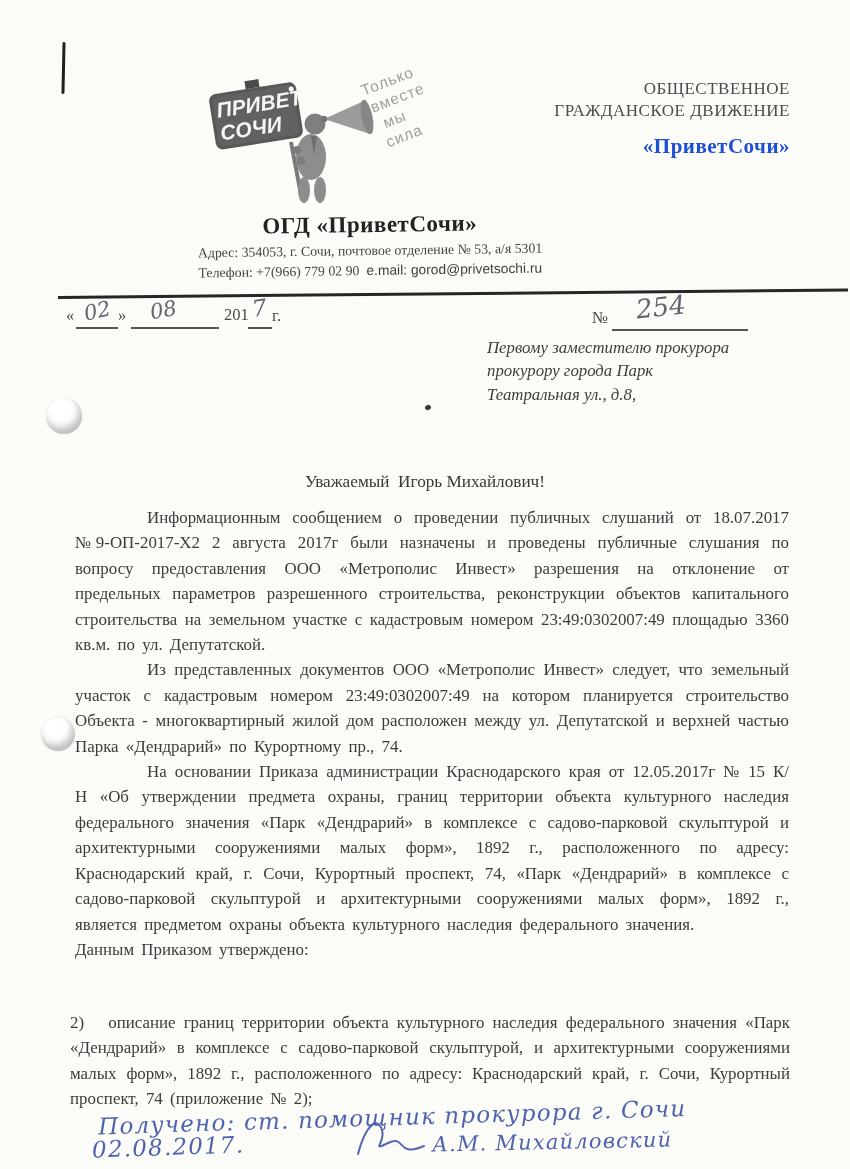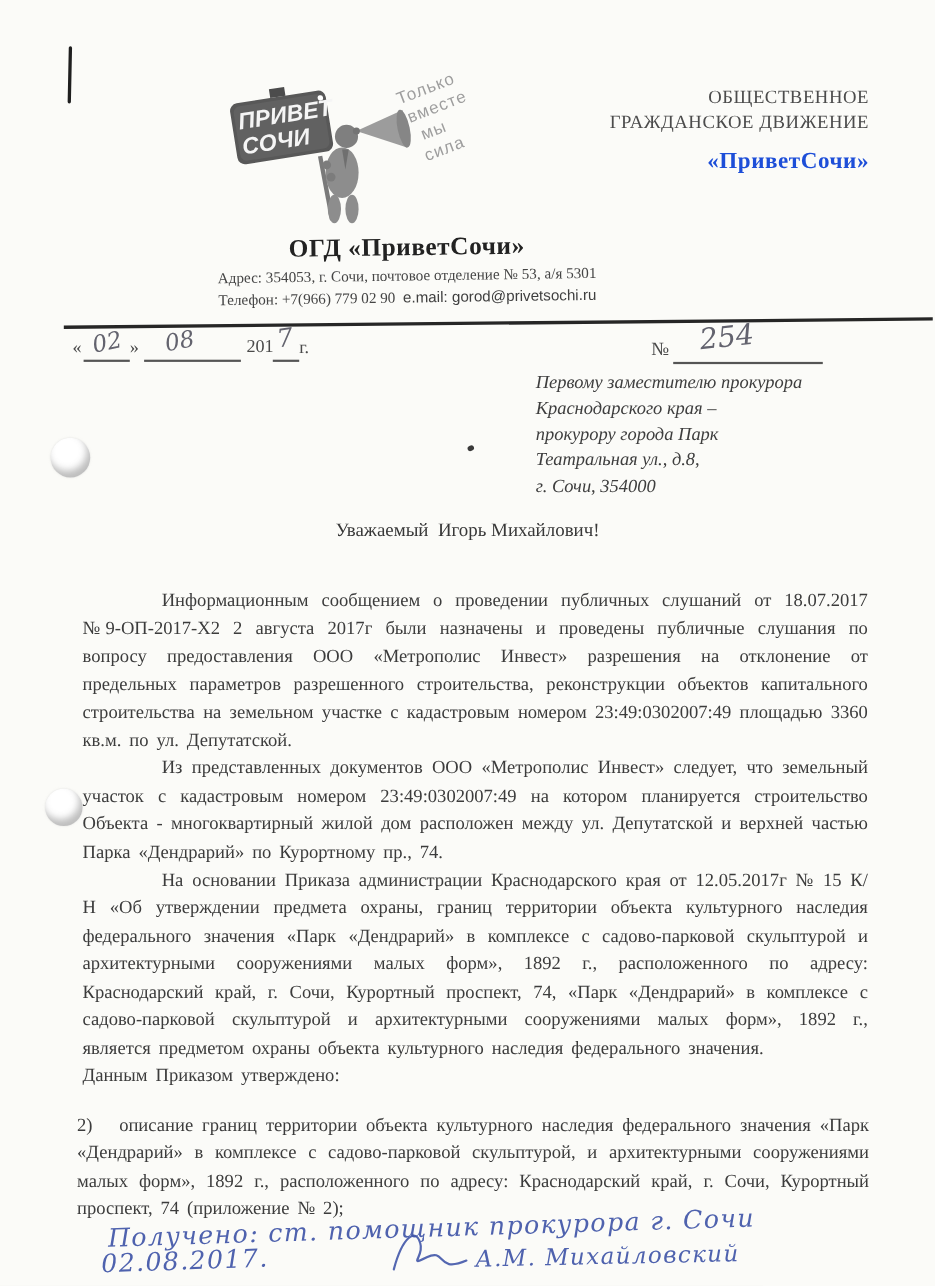--- a/index.html
+++ b/index.html
@@ -40,21 +40,21 @@
   .hand{position:absolute;font-family:"DejaVu Serif",serif;font-style:italic;color:#63636e;}
   .uline{position:absolute;height:1.6px;background:#555;}
   .hw{position:absolute;font-family:"DejaVu Serif",serif;font-style:italic;color:#4156a8;letter-spacing:1.2px;opacity:.92;}
 
   
   .recipient{position:absolute;left:487px;top:336px;width:310px;font-size:16.8px;line-height:23.4px;color:#3e3e3e;font-style:italic;}
 
   .salutation{position:absolute;left:60px;top:472px;width:730px;text-align:center;font-size:17.2px;color:#383838;white-space:pre-wrap;}
 
   
-  .body-main{position:absolute;left:75px;top:505px;width:714px;margin-top:28px;}
+  .body-main{position:absolute;left:75px;top:505px;width:714px;}
   .body-item{position:absolute;left:70px;top:1010px;width:720px;}
   .para{margin:0;font-size:16.9px;line-height:25.4px;color:#3c3c3c;text-align:justify;word-spacing:3px;text-indent:72px;}
   .para.noindent{text-indent:0;}
 
   
   .hw-received{left:98px;top:1104px;width:600px;font-size:23px;transform:rotate(-1.8deg);}
   .hw-date{left:92px;top:1134px;font-size:23px;transform:rotate(-2deg);}
   .hw-name{left:432px;top:1130px;font-size:21px;transform:rotate(-1.2deg);}
   .sig-svg{position:absolute;left:352px;top:1112px;}
 </style>
@@ -124,24 +124,22 @@
   <span class="printed" style="left:224px;top:305px;">201</span>
   <span class="hand" style="left:252px;top:295px;font-size:23px;transform:rotate(-8deg);">7</span>
   <div class="uline" style="left:248px;top:327px;width:24px;"></div>
   <span class="printed" style="left:272px;top:306px;">г.</span>
   <span class="printed" style="left:592px;top:308px;font-size:17px;">№</span>
   <span class="hand" style="left:636px;top:292px;font-size:26px;transform:rotate(-6deg);">254</span>
   <div class="uline" style="left:612px;top:329px;width:136px;"></div>
 
   <div class="recipient">
     <div>Первому заместителю прокурора</div>
-    <div>Краснодарского края –</div>
     <div>прокурору города Парк</div>
     <div>Театральная ул., д.8,</div>
-    <div>г. Сочи, 354000</div>
   </div>
 
   <div class="salutation">Уважаемый  Игорь Михайлович!</div>
 
   <div class="body-main">
     <p class="para">Информационным сообщением о проведении публичных слушаний от 18.07.2017  №9-ОП-2017-Х2 2 августа 2017г были назначены и проведены публичные слушания по вопросу предоставления ООО «Метрополис Инвест» разрешения на отклонение от предельных параметров разрешенного строительства, реконструкции объектов капитального строительства на земельном участке с кадастровым номером 23:49:0302007:49 площадью 3360 кв.м. по ул. Депутатской.</p>
     <p class="para">Из представленных документов ООО «Метрополис Инвест» следует, что земельный участок с кадастровым номером 23:49:0302007:49 на котором планируется строительство Объекта - многоквартирный жилой дом расположен между ул. Депутатской и верхней частью Парка «Дендрарий» по Курортному пр., 74.</p>
     <p class="para">На основании Приказа администрации Краснодарского края от 12.05.2017г № 15 К/Н «Об утверждении предмета охраны, границ территории объекта культурного наследия федерального значения «Парк «Дендрарий» в комплексе с садово-парковой скульптурой и архитектурными сооружениями малых форм», 1892 г., расположенного по адресу: Краснодарский край, г. Сочи, Курортный проспект, 74, «Парк «Дендрарий» в комплексе с садово-парковой скульптурой и архитектурными сооружениями малых форм», 1892 г., является предметом охраны объекта культурного наследия федерального значения.</p>
     <p class="para noindent">Данным Приказом утверждено:</p>
   </div>

